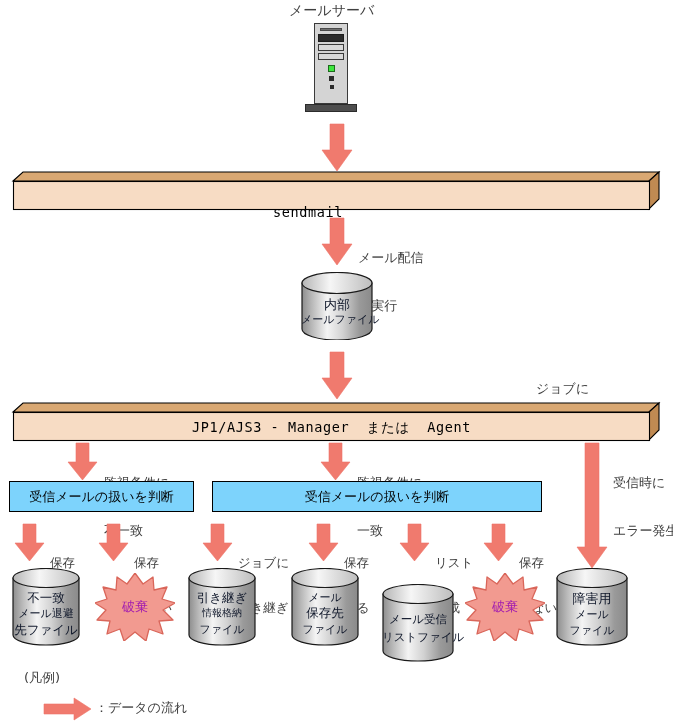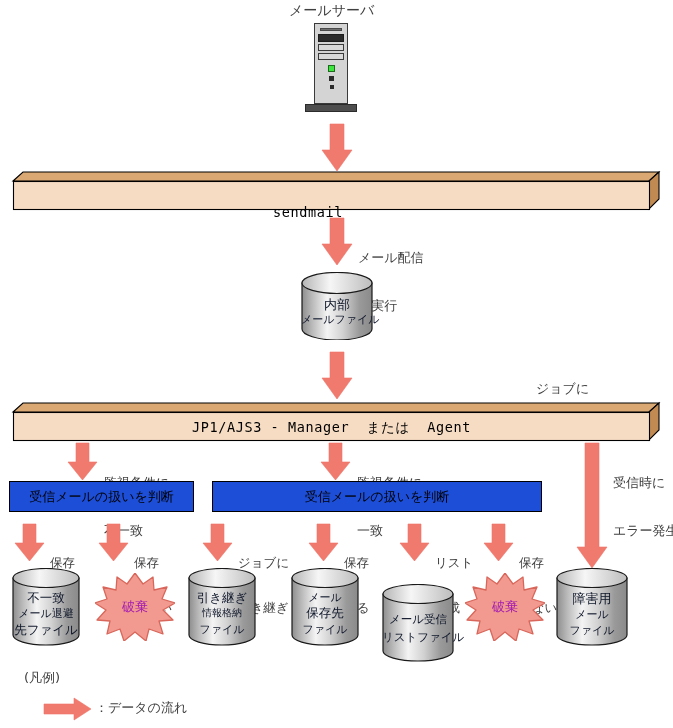--- a/index.html
+++ b/index.html
@@ -73,21 +73,21 @@
   }
 
   
   .arrow { position: absolute; }
   .arrow svg { display: block; overflow: visible; }
 
   
   .rbox {
     position: absolute;
     border: 1.5px solid #000;
-    background: #1d4ed8;
+    background: #7dd3fc;
     box-sizing: border-box;
     display: flex;
     align-items: center;
     justify-content: center;
     font-family: "DejaVu Sans", "Liberation Sans", sans-serif;
     font-size: 13px;
     color: #000;
     white-space: pre;
   }
 

